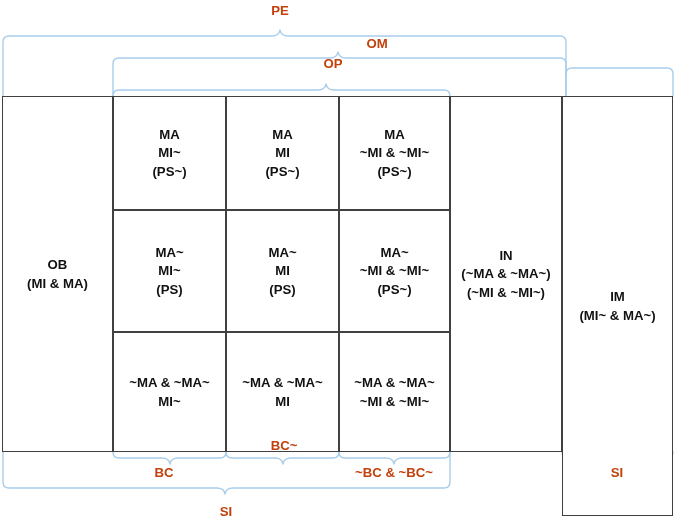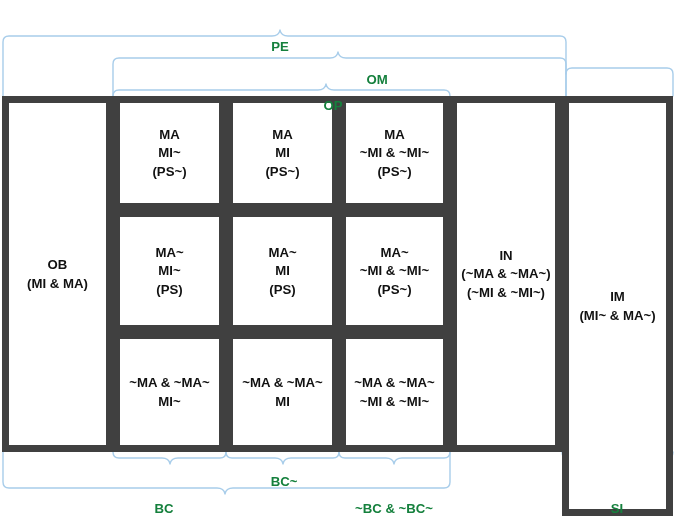--- a/index.html
+++ b/index.html
@@ -31,21 +31,21 @@
     position: absolute;
     left: 2px;
     top: 96px;
     width: 671px;
     height: 356px;
     box-sizing: border-box;
   }
   .cell {
     position: absolute;
     box-sizing: border-box;
-    border: 7px solid #404040;
+    border: 1px solid #404040;
     display: flex;
     flex-direction: column;
     align-items: center;
     justify-content: center;
     background: #ffffff;
     color: #111111;
     font-weight: bold;
     font-size: 13.2px;
     line-height: 1.0;
     text-align: center;
@@ -53,25 +53,24 @@
   .cell .ln {
     display: block;
     white-space: nowrap;
   }
   .cell .ln + .ln { margin-top: 5px; }
 
   .bl {
     position: absolute;
     font-weight: bold;
     font-size: 13.2px;
-    color: #15803d;
+    color: #c2410c;
     text-align: center;
     white-space: nowrap;
     transform: translateX(-50%);
-    margin-top: 36px;
   }
 </style>
 </head>
 <body>
 
 <div id="stage">
 
   <svg class="brackets" viewBox="0 0 675 525" xmlns="http://www.w3.org/2000/svg">
     <g fill="none" stroke="#a8cdea" stroke-width="1.4" stroke-linecap="round" stroke-linejoin="round">
 
@@ -154,21 +153,21 @@
     </div>
 
     <div class="cell" style="left:560px; top:0px; width:111px; height:420px;">
       <span class="ln">IM</span>
       <span class="ln">(MI~ &amp; MA~)</span>
     </div>
   </div>
 
   <div class="bl" style="left:280px; top:3px;">PE</div>
   <div class="bl" style="left:377px; top:36px;">OM</div>
-  <div class="bl" style="left:333px; top:62px;">OP</div>
+  <div class="bl" style="left:333px; top:56px;">OP</div>
 
   <div class="bl" style="left:164px; top:465px;">BC</div>
   <div class="bl" style="left:284px; top:438px;">BC~</div>
   <div class="bl" style="left:394px; top:465px;">~BC &amp; ~BC~</div>
   <div class="bl" style="left:617px; top:465px;">SI</div>
   <div class="bl" style="left:226px; top:504px;">SI</div>
 
 </div>
 
 </body></html>

